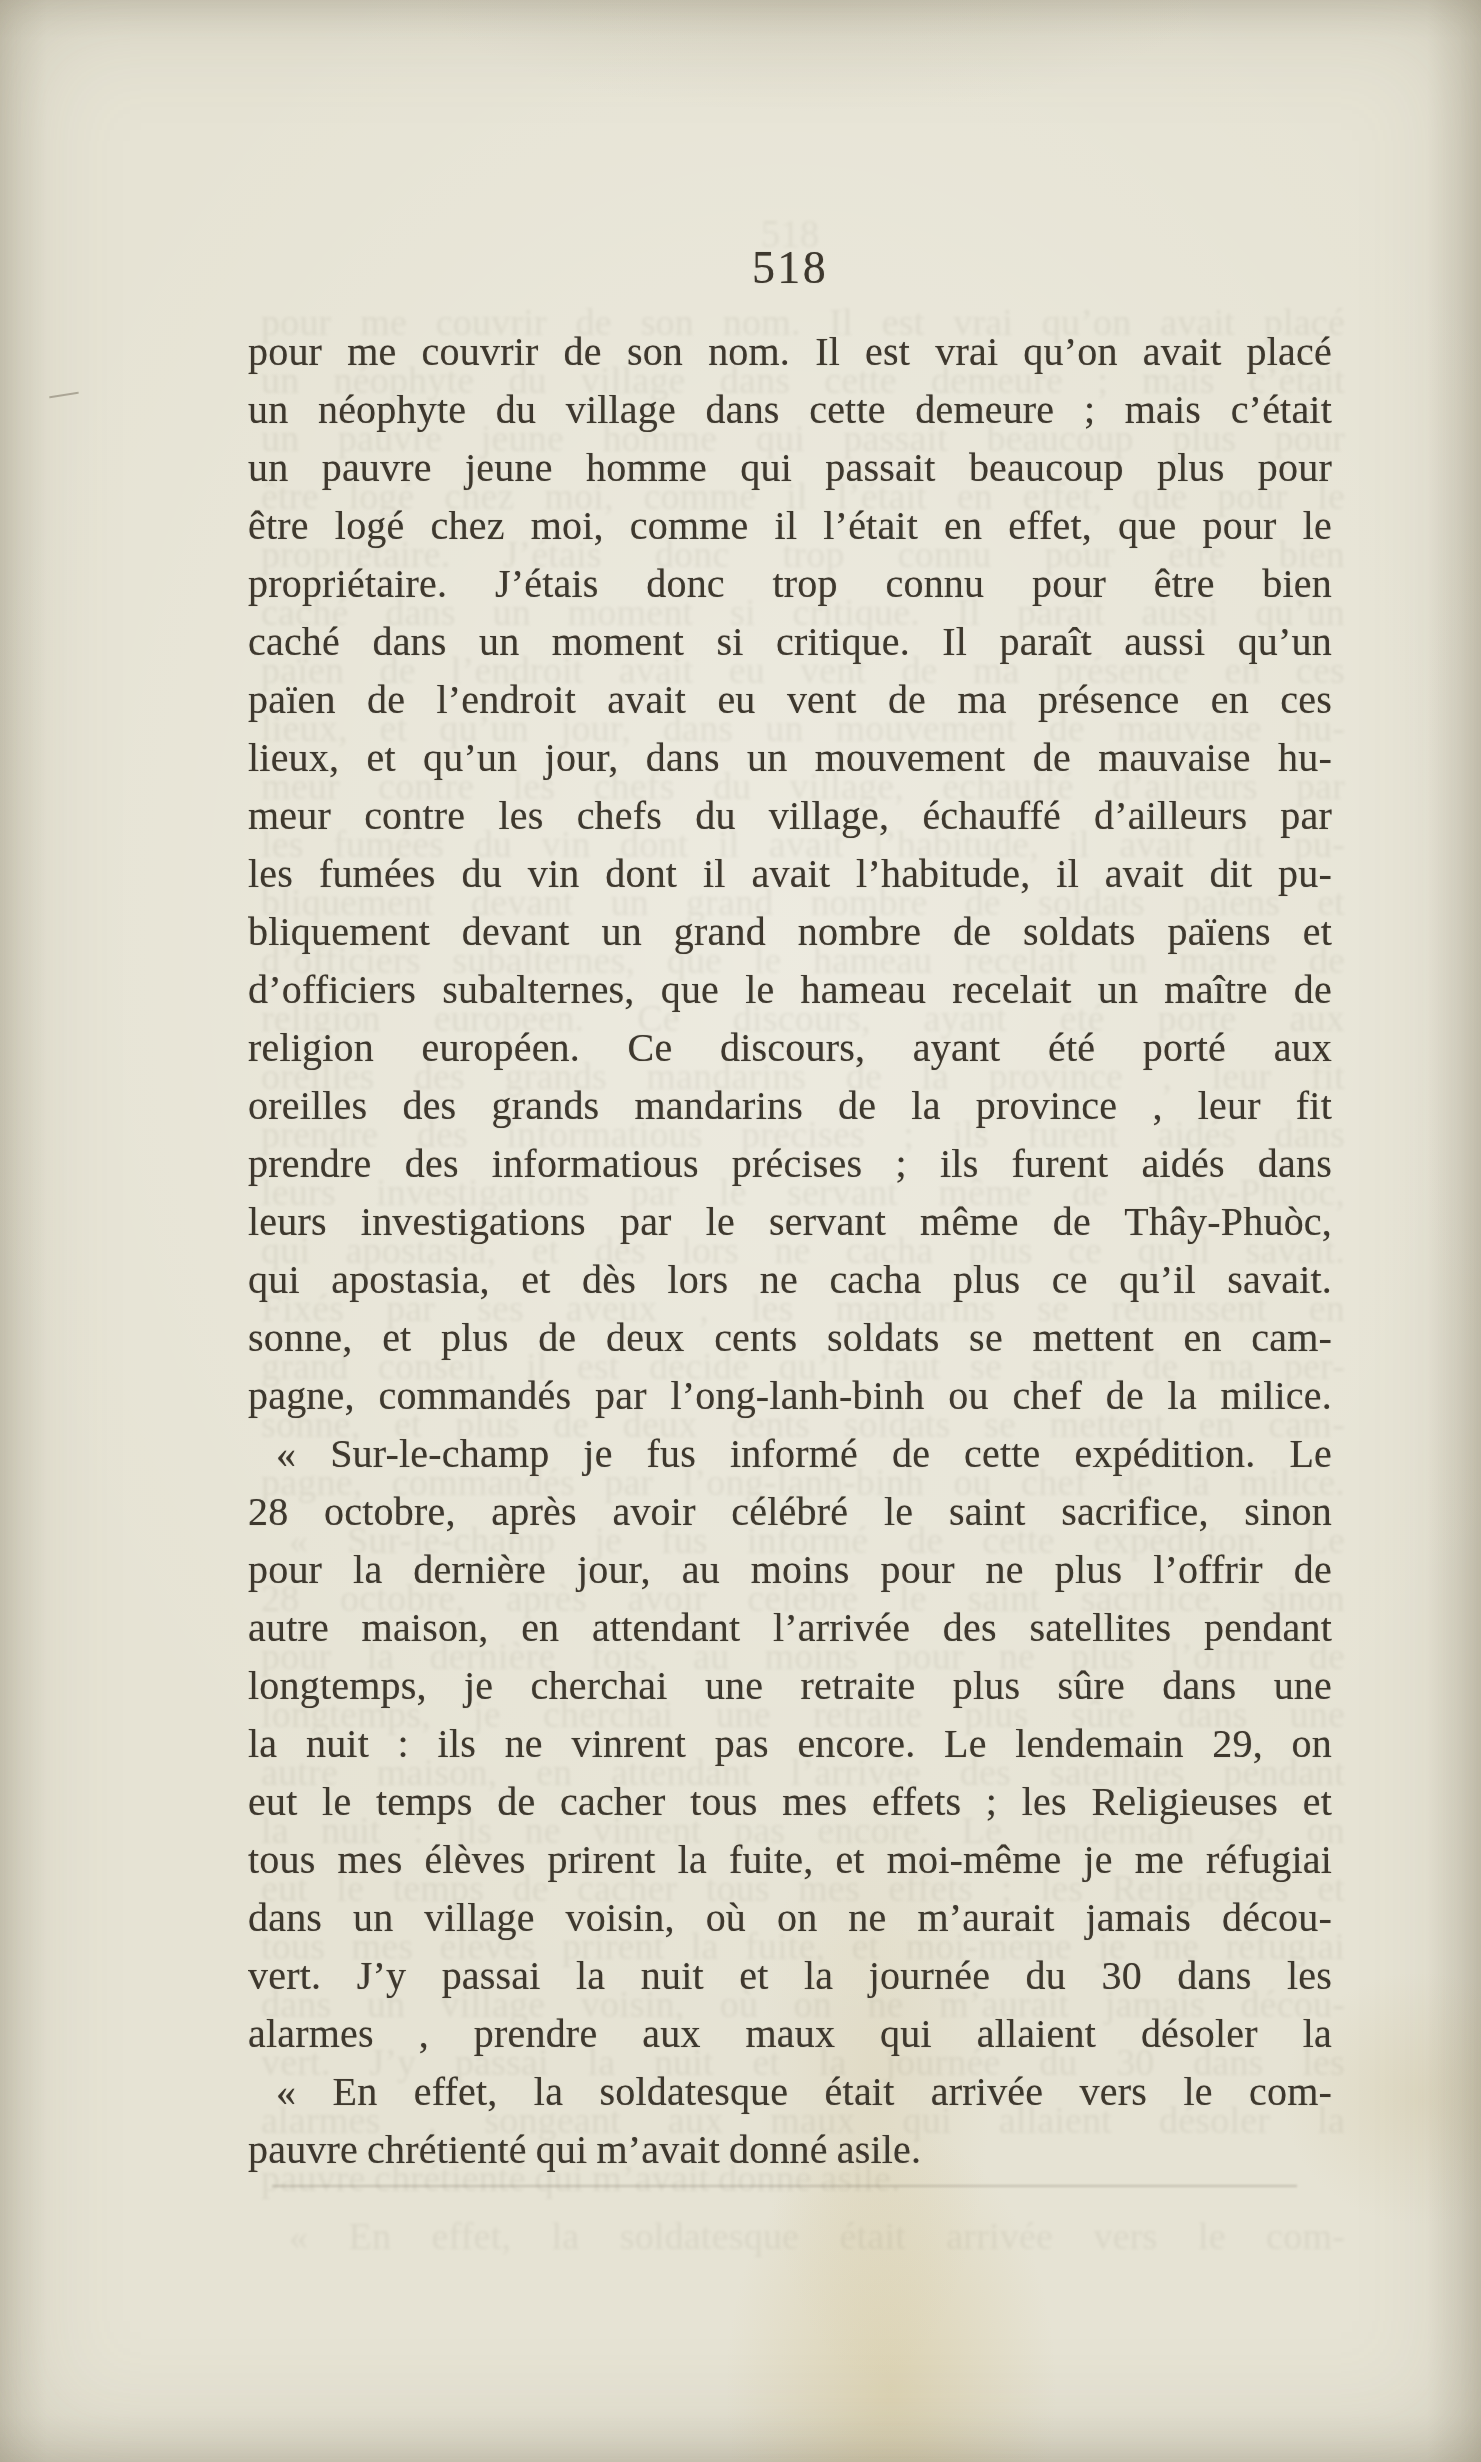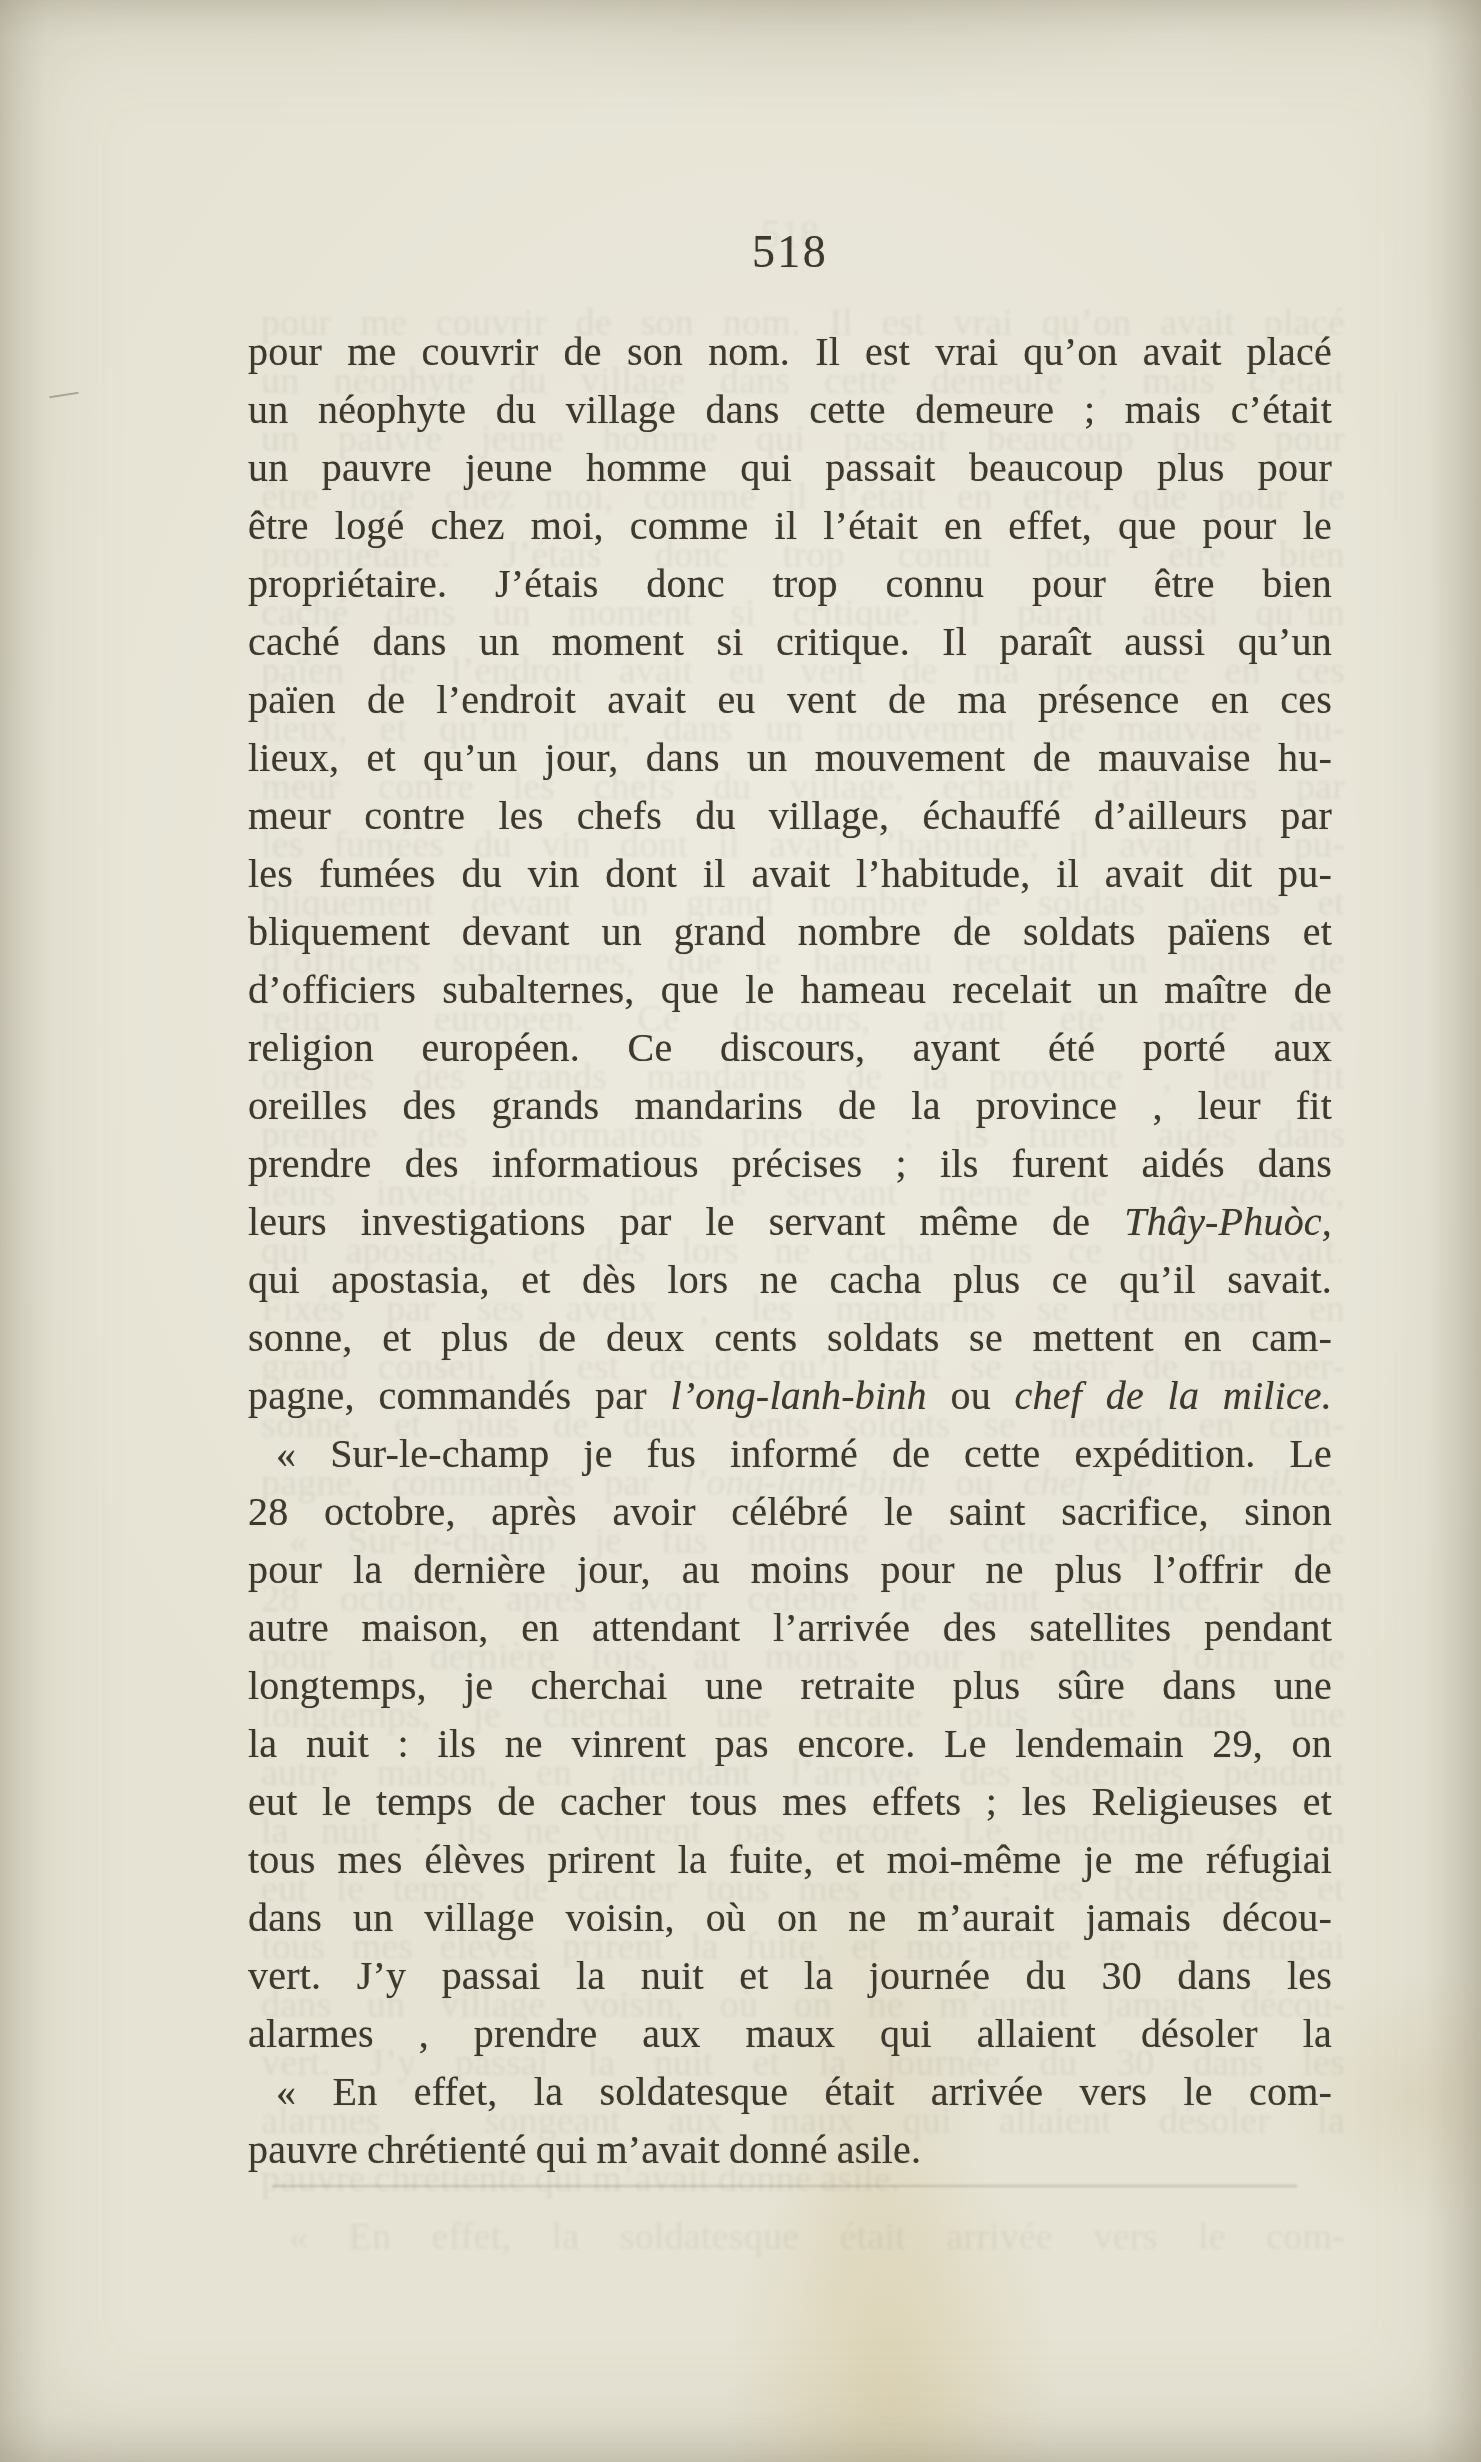--- a/index.html
+++ b/index.html
@@ -19,38 +19,38 @@
       linear-gradient(to bottom, rgba(115,105,80,.10), rgba(115,105,80,0) 39px),
       linear-gradient(to top, rgba(115,105,80,.12), rgba(115,105,80,0) 47px);
     font-family:"Liberation Serif","DejaVu Serif",serif;
     color:#3e382e;
   }
   .vignette{
     position:absolute;inset:0;pointer-events:none;
     box-shadow: inset 0 0 118px rgba(110,100,75,.26), inset 0 0 24px rgba(110,100,75,.10);
   }
   .page-number{
-    position:absolute;top:225px;left:248px;width:1084px;
+    position:absolute;top:241px;left:248px;width:1084px;
     text-align:center;font-size:46px;letter-spacing:2.4px;
     text-shadow:0 0 0.8px rgba(62,56,46,.55);
   }
   .text-block{
     position:absolute;top:323px;left:248px;width:1084px;
     font-size:40px;line-height:58px;
   }
   .line{
     height:58px;overflow:hidden;
     text-align:justify;text-align-last:justify;
     word-spacing:-1.2px;letter-spacing:0.2px;
     text-shadow:0 0 0.9px rgba(62,56,46,.5);
     hyphens:none;
   }
   .line.end{text-align-last:left;}
   .line.indent{text-indent:28px;}
-  .it{font-style:italic;margin-top:32px;}
+  .it{margin-top:32px;}
   
   .ghost{
     position:absolute;top:293px;left:261px;width:1084px;
     font-size:38px;line-height:58px;
     color:#59543f;opacity:.085;filter:blur(1.6px);
     pointer-events:none;
   }
   .ghost .line{text-shadow:none;}
   .ghost-number{
     position:absolute;top:211px;left:248px;width:1084px;text-align:center;

